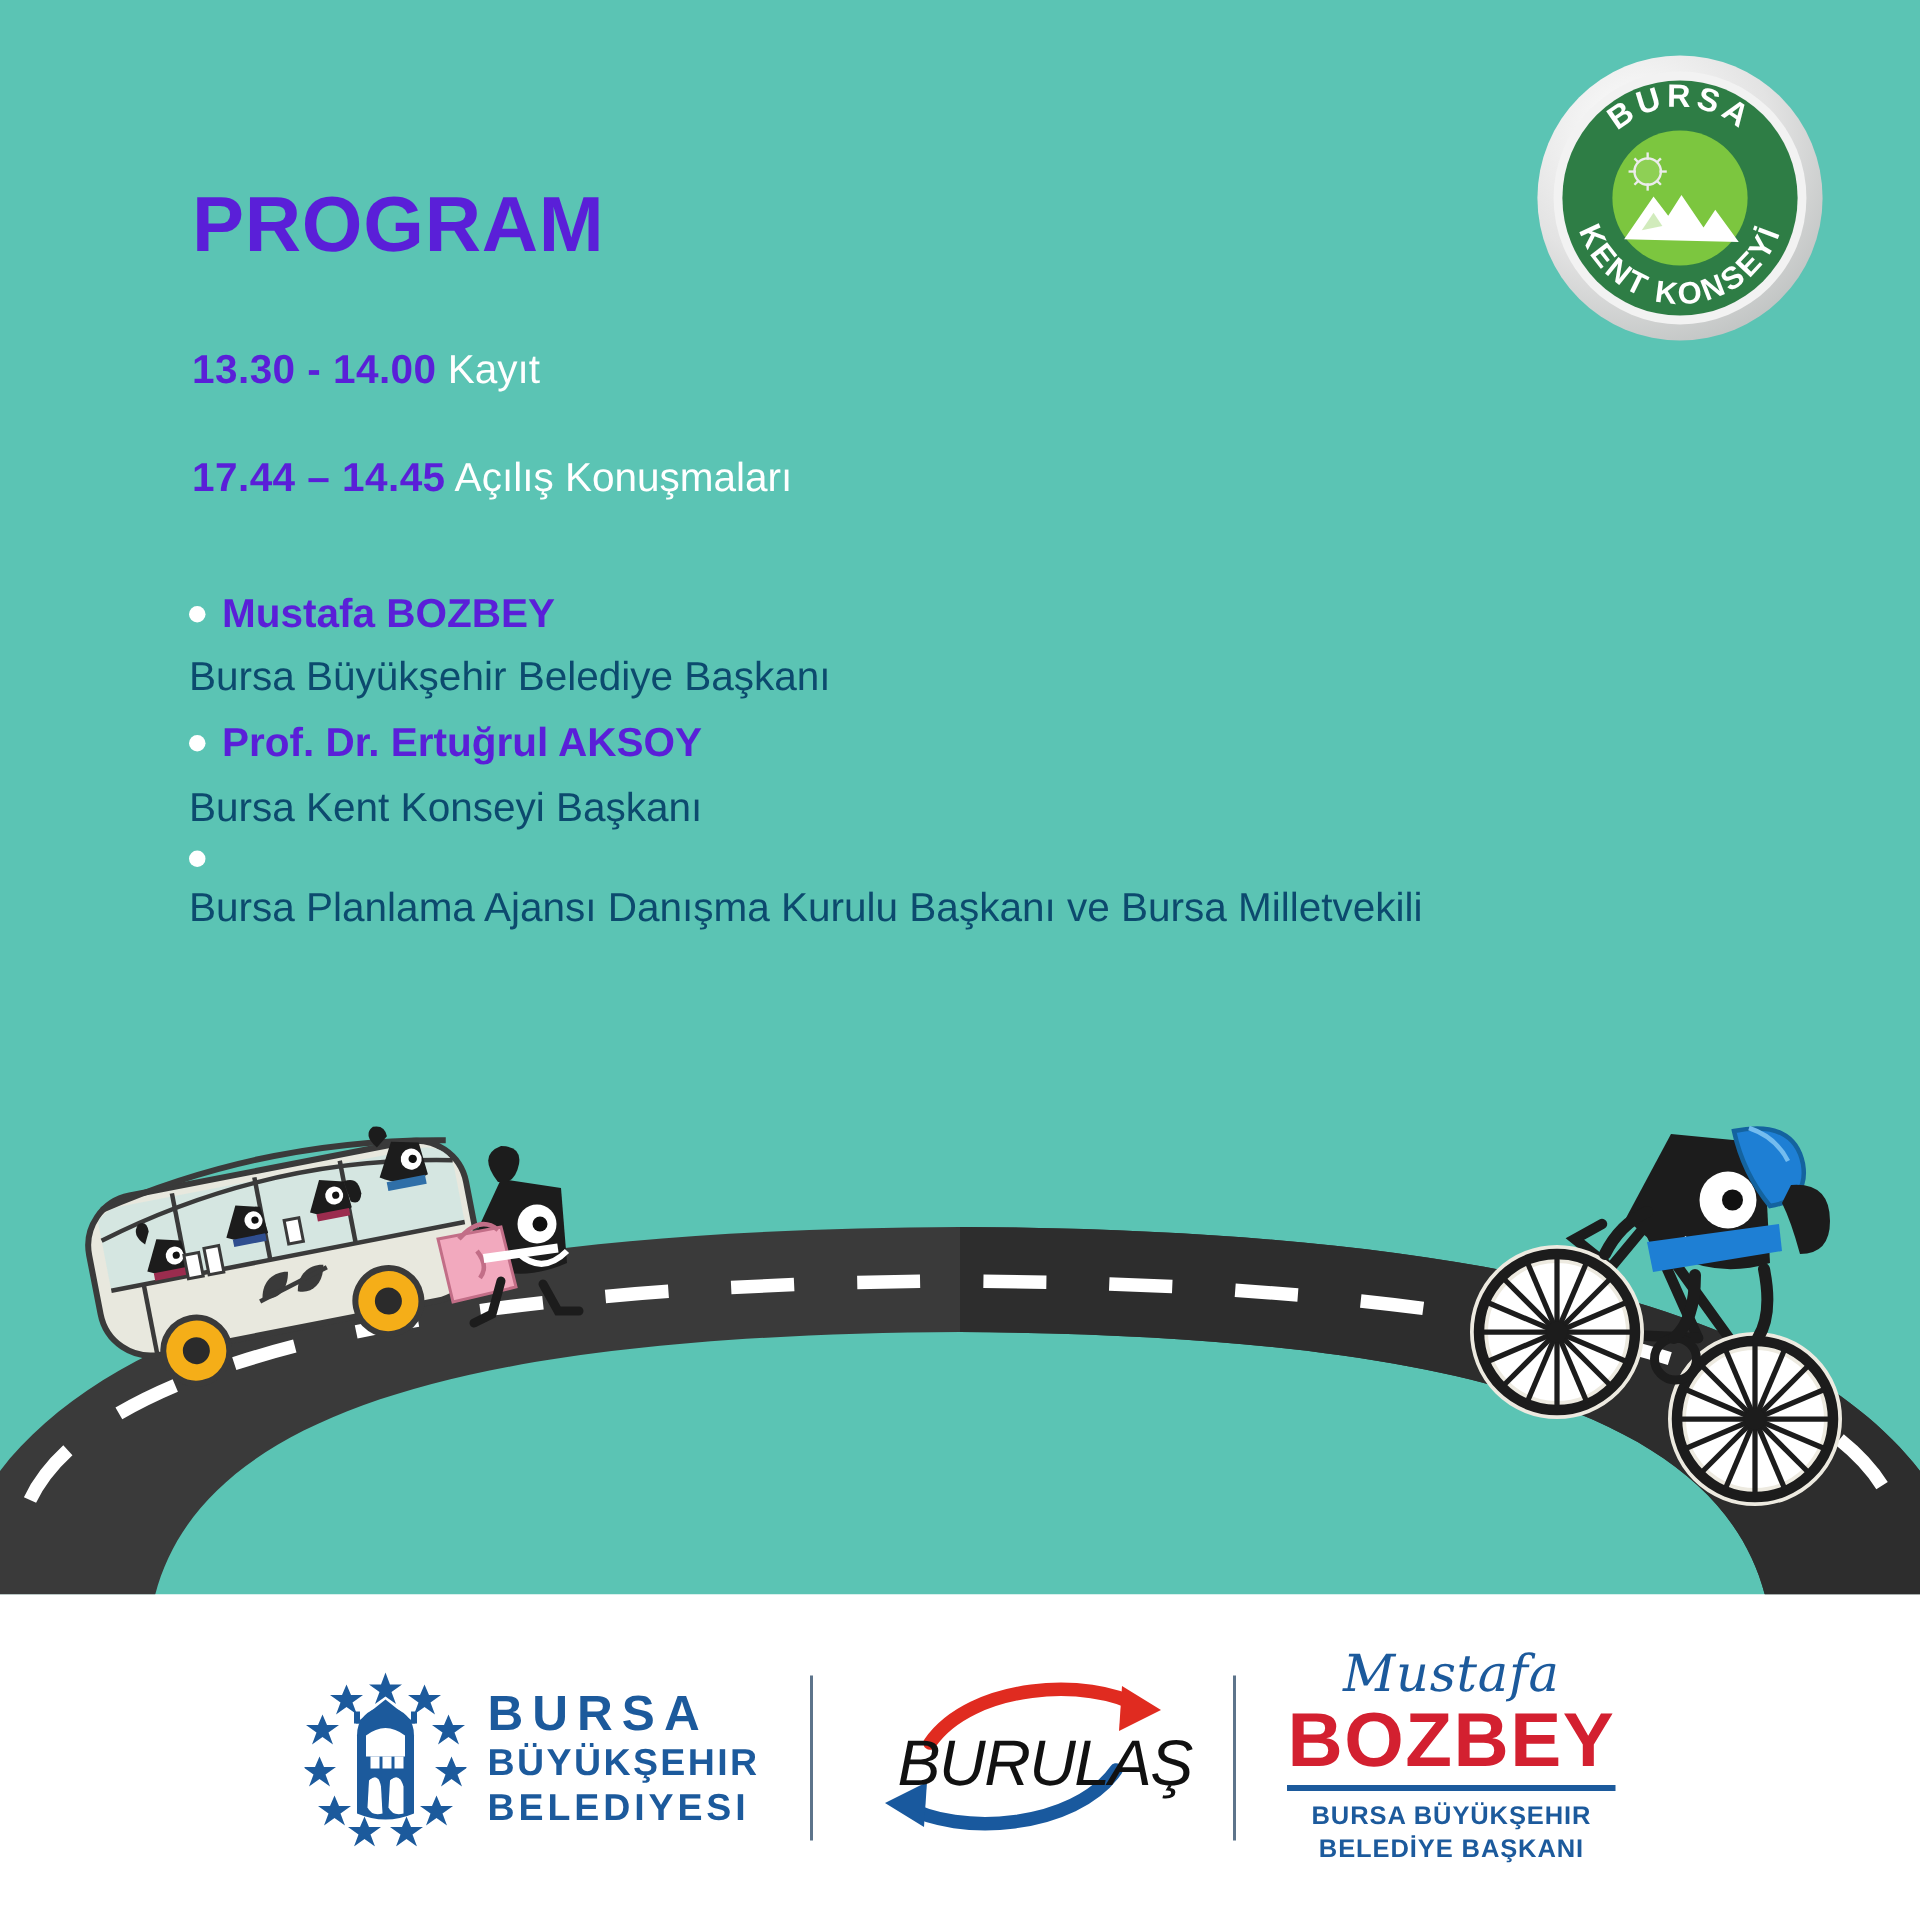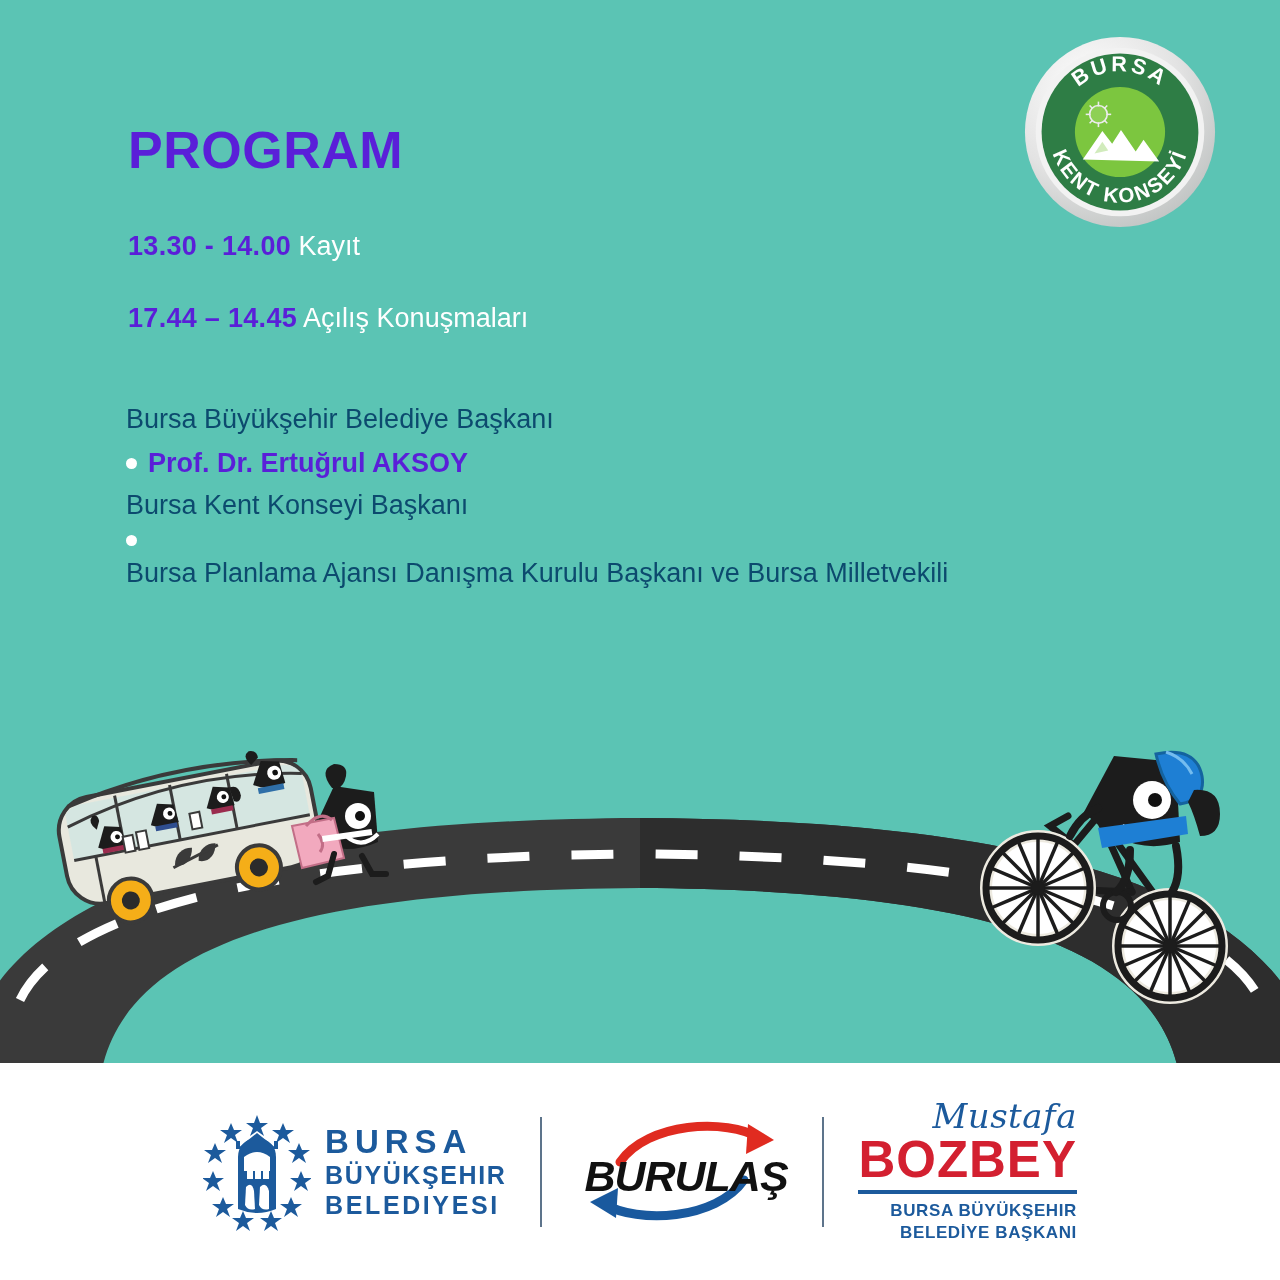--- a/index.html
+++ b/index.html
@@ -134,29 +134,29 @@
     font-weight: bold;
     line-height: 1.0;
   }
   .bbb-text .l1 { font-size: 33px; letter-spacing: 6px; }
   .bbb-text .l2 { font-size: 25px; letter-spacing: 1.6px; margin-top: 5px;}
   .bbb-text .l3 { font-size: 25px; letter-spacing: 2.6px; margin-top: 5px;}
 
   .burulas-wrap { position: relative; width: 212px; height: 112px; }
   .burulas-word {
     position: absolute;
-    left: 8px; top: 36px;
+    left: 22px; top: 36px;
     font-size: 43px;
-    font-weight: bold;
+    font-weight: normal;
     font-style: italic;
     letter-spacing: -1px;
     color: #111111;
   }
 
-  .bozbey-wrap { text-align: right; line-height: 1; }
+  .bozbey-wrap { text-align: center; line-height: 1; }
   .bozbey-mustafa {
     font-family: "DejaVu Serif", serif;
     font-style: italic;
     font-size: 34px;
     color: #1C5A9C;
     margin-bottom: 2px;
     letter-spacing: .5px;
   }
   .bozbey-main {
     font-size: 51px;
@@ -192,20 +192,24 @@
       <span class="d">Kayıt</span>
     </div>
 
     <div class="sched" id="sched-1">
       <span class="t">17.44 – 14.45</span>
       <span class="d">Açılış Konuşmaları</span>
     </div>
 
     <div class="speakers">
 
+      <div class="sp-name">
+        <span class="sp-bullet"></span>
+        <span>Mustafa BOZBEY</span>
+      </div>
       <div class="sp-role">Bursa Büyükşehir Belediye Başkanı</div>
 
       <div class="sp-name">
         <span class="sp-bullet"></span>
         <span>Prof. Dr. Ertuğrul AKSOY</span>
       </div>
       <div class="sp-role">Bursa Kent Konseyi Başkanı</div>
 
       <div class="sp-name">
         <span class="sp-bullet"></span>

